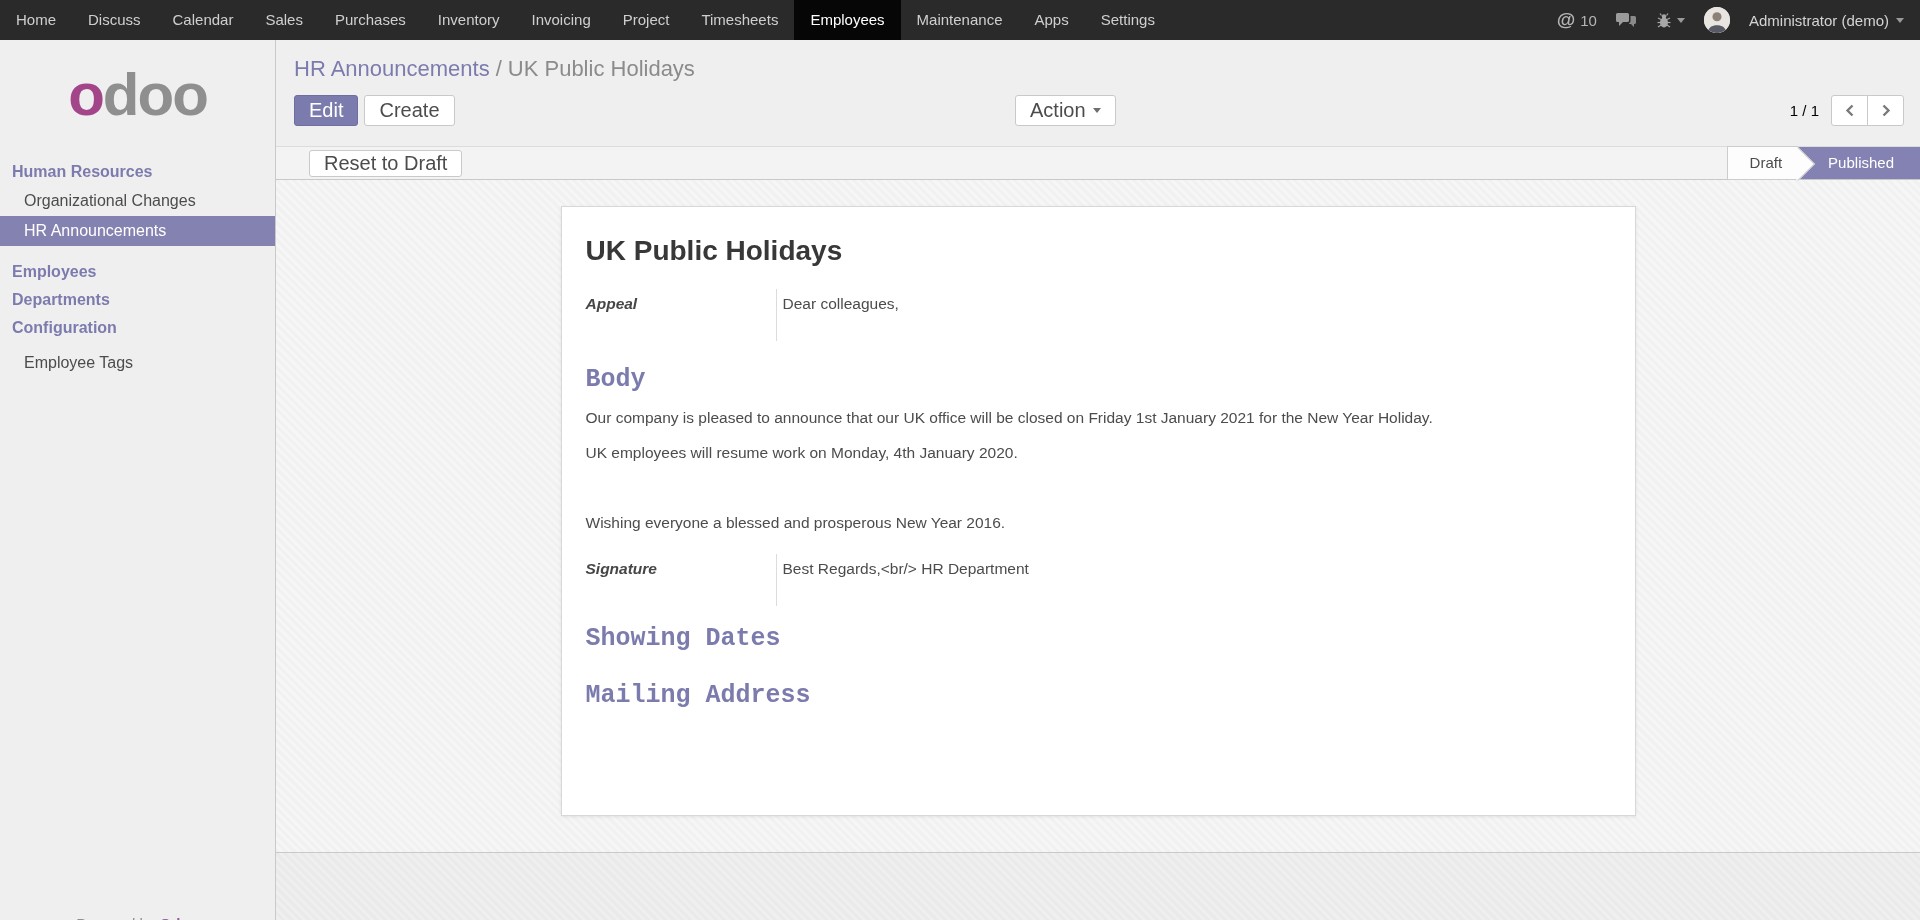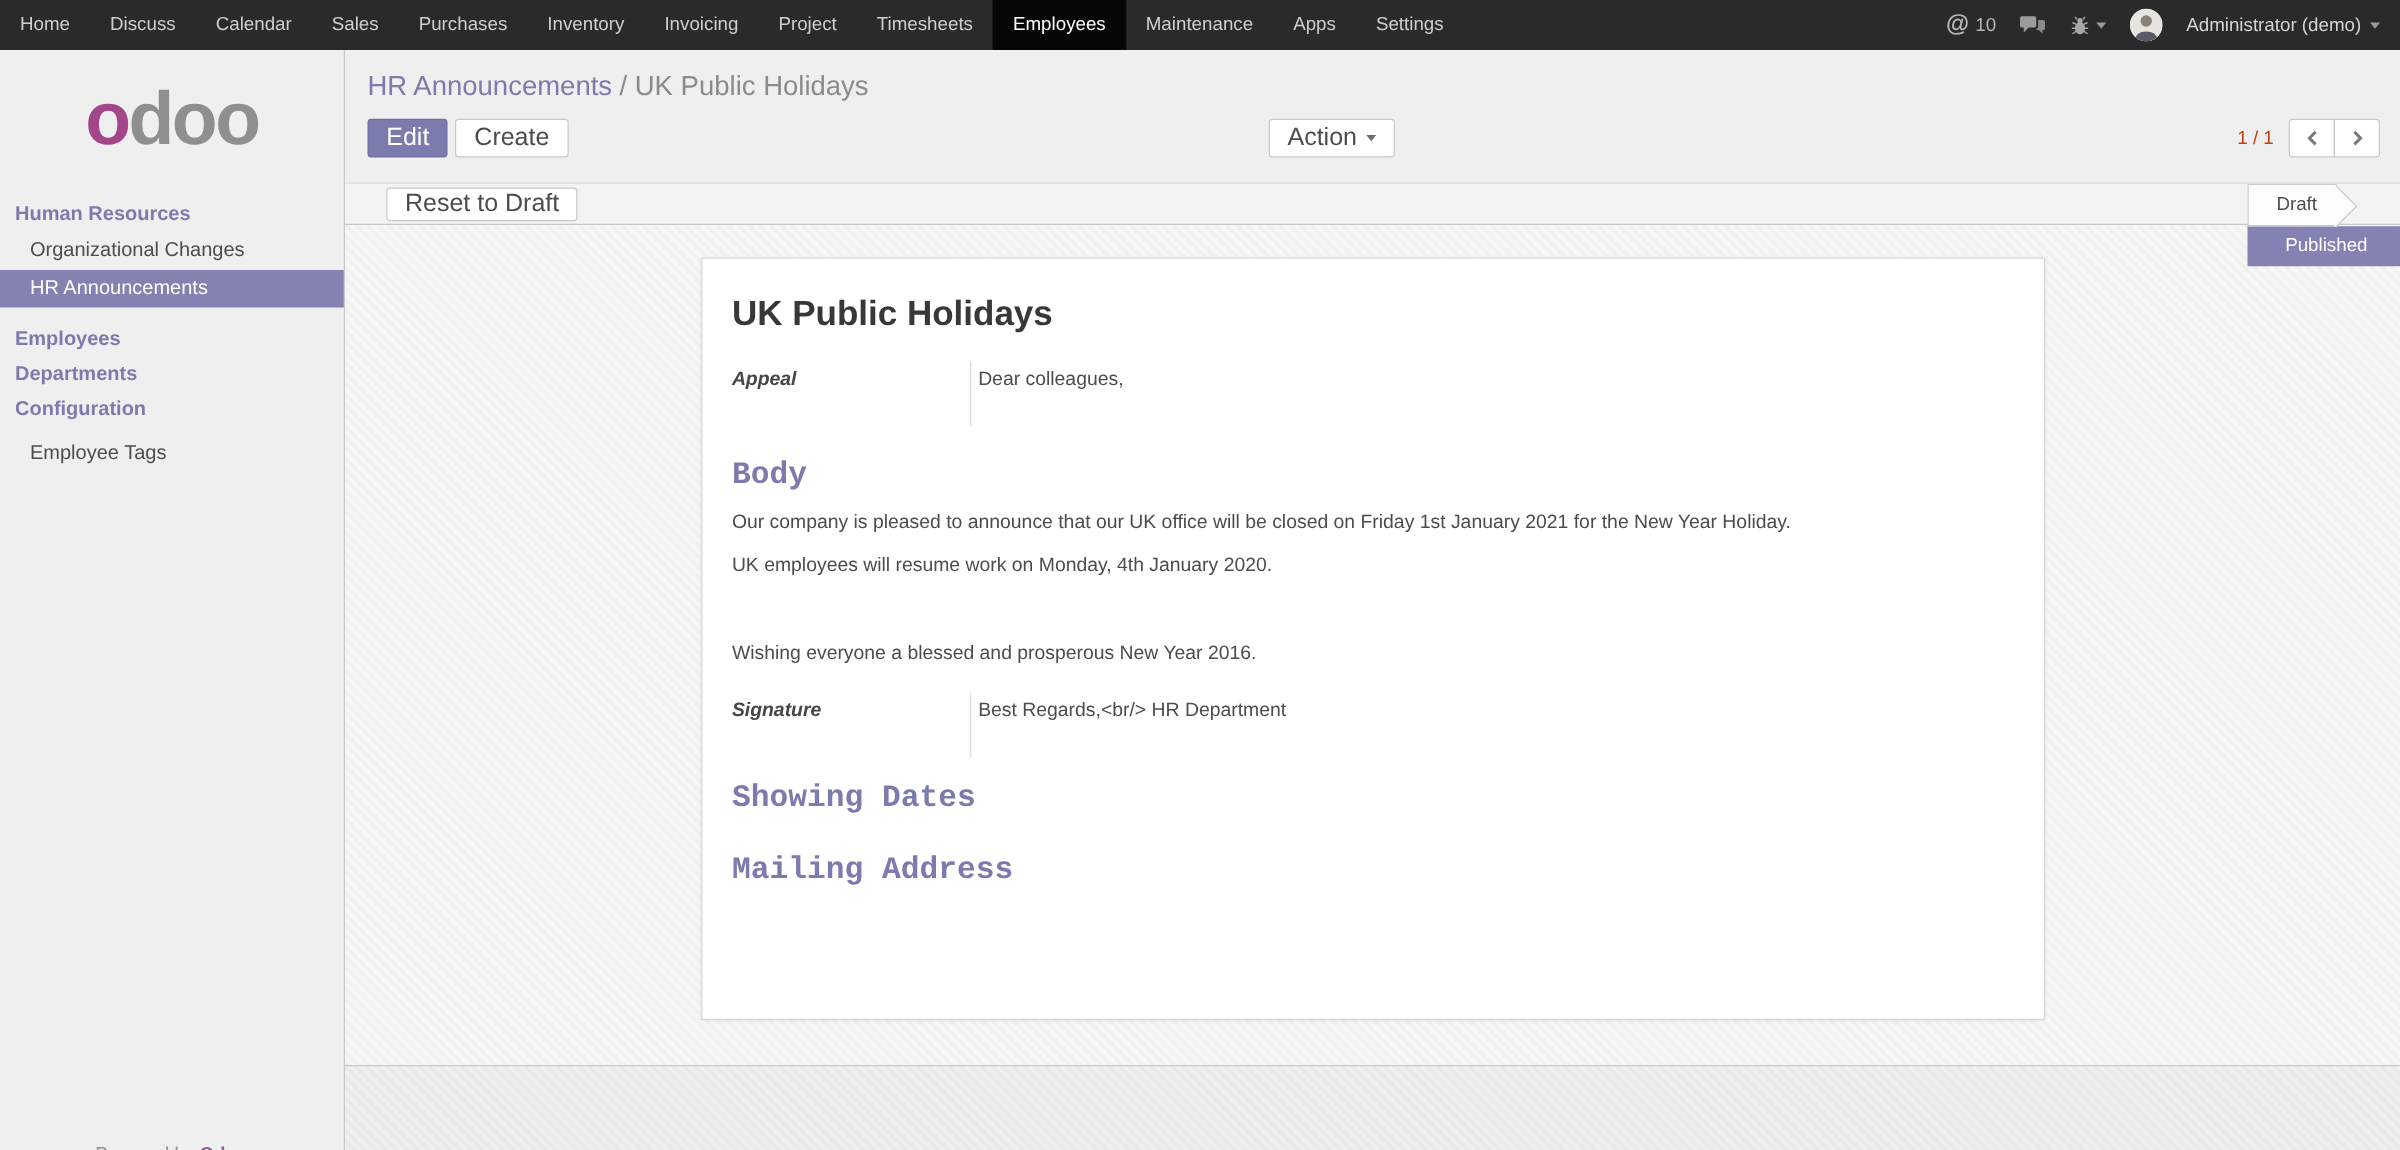--- a/index.html
+++ b/index.html
@@ -41,30 +41,30 @@
   .breadcrumb { padding:16px 0 0 18px; font-size:22px; }
   .breadcrumb .bc-link { color:#7c7bad; cursor:pointer; }
   .breadcrumb .bc-sep { color:#8b8b8b; padding:0 6px; }
   .breadcrumb .bc-current { color:#8b8b8b; }
   .buttons-row { display:flex; align-items:center; margin:13px 0 0 18px; }
   .btn { height:31px; font-size:20px; border-radius:3px; border:1px solid #c9c9c9; background:#fff; color:#4c4c4c; padding:0 14px; cursor:pointer; display:inline-flex; align-items:center; gap:7px; font-family:inherit; }
   .btn-primary { background:#7c7bad; border-color:#6f6ea0; color:#fff; }
   .btn + .btn { margin-left:6px; }
   .action-wrap { position:absolute; left:739px; top:55px; }
   .pager { position:absolute; right:16px; top:55px; display:flex; align-items:center; gap:12px; }
-  .pager-value { font-size:15px; color:#c2410c; cursor:pointer; }
+  .pager-value { font-size:15px; color:#000000; cursor:pointer; }
   .pager-buttons { display:flex; }
   .pager-btn { width:37px; height:31px; background:#fff; border:1px solid #c9c9c9; display:flex; align-items:center; justify-content:center; cursor:pointer; }
   .pager-btn.prev { border-radius:3px 0 0 3px; }
   .pager-btn.next { border-radius:0 3px 3px 0; margin-left:-1px; }
 
   
   .statusbar { height:34px; background:#f4f3f4; border-top:1px solid #dcdcdc; border-bottom:1px solid #c8c8c8; display:flex; align-items:center; padding-left:33px;gap:24px; }
   .statusbar .btn { height:27px; }
-  .statusbar-states { margin-left:auto; display:flex; align-self:stretch; align-items:flex-start;flex-direction:column; }
+  .statusbar-states { margin-left:auto; display:flex; align-self:stretch; align-items:center; }
   .state { font-size:15px; line-height:32px; position:relative; }
   .state-draft { background:#fdfdfd; color:#4c4c4c; padding:0 16px 0 22px; border:1px solid #ccc; border-right:none; z-index:2; cursor:pointer; }
   .state-draft::after { content:""; position:absolute; right:-11.5px; top:4.5px; width:23px; height:23px; transform:rotate(45deg); background:#fdfdfd; border-top:1px solid #ccc; border-right:1px solid #ccc; }
   .state-published { background:#8482b3; color:#fff; padding:0 26px 0 30px; z-index:1; cursor:pointer; }
 
   
   .form-area { flex:1; background-color:#f7f6f6;
     background-image:repeating-linear-gradient(45deg,#f2f1f1 0,#f2f1f1 3px,#f7f6f6 3px,#f7f6f6 6px); }
   .bottom-area { height:88px; border-top:1px solid #c9c9c9; background-color:#efeeee;
     background-image:repeating-linear-gradient(45deg,#ebeaea 0,#ebeaea 3px,#f0efef 3px,#f0efef 6px); }

